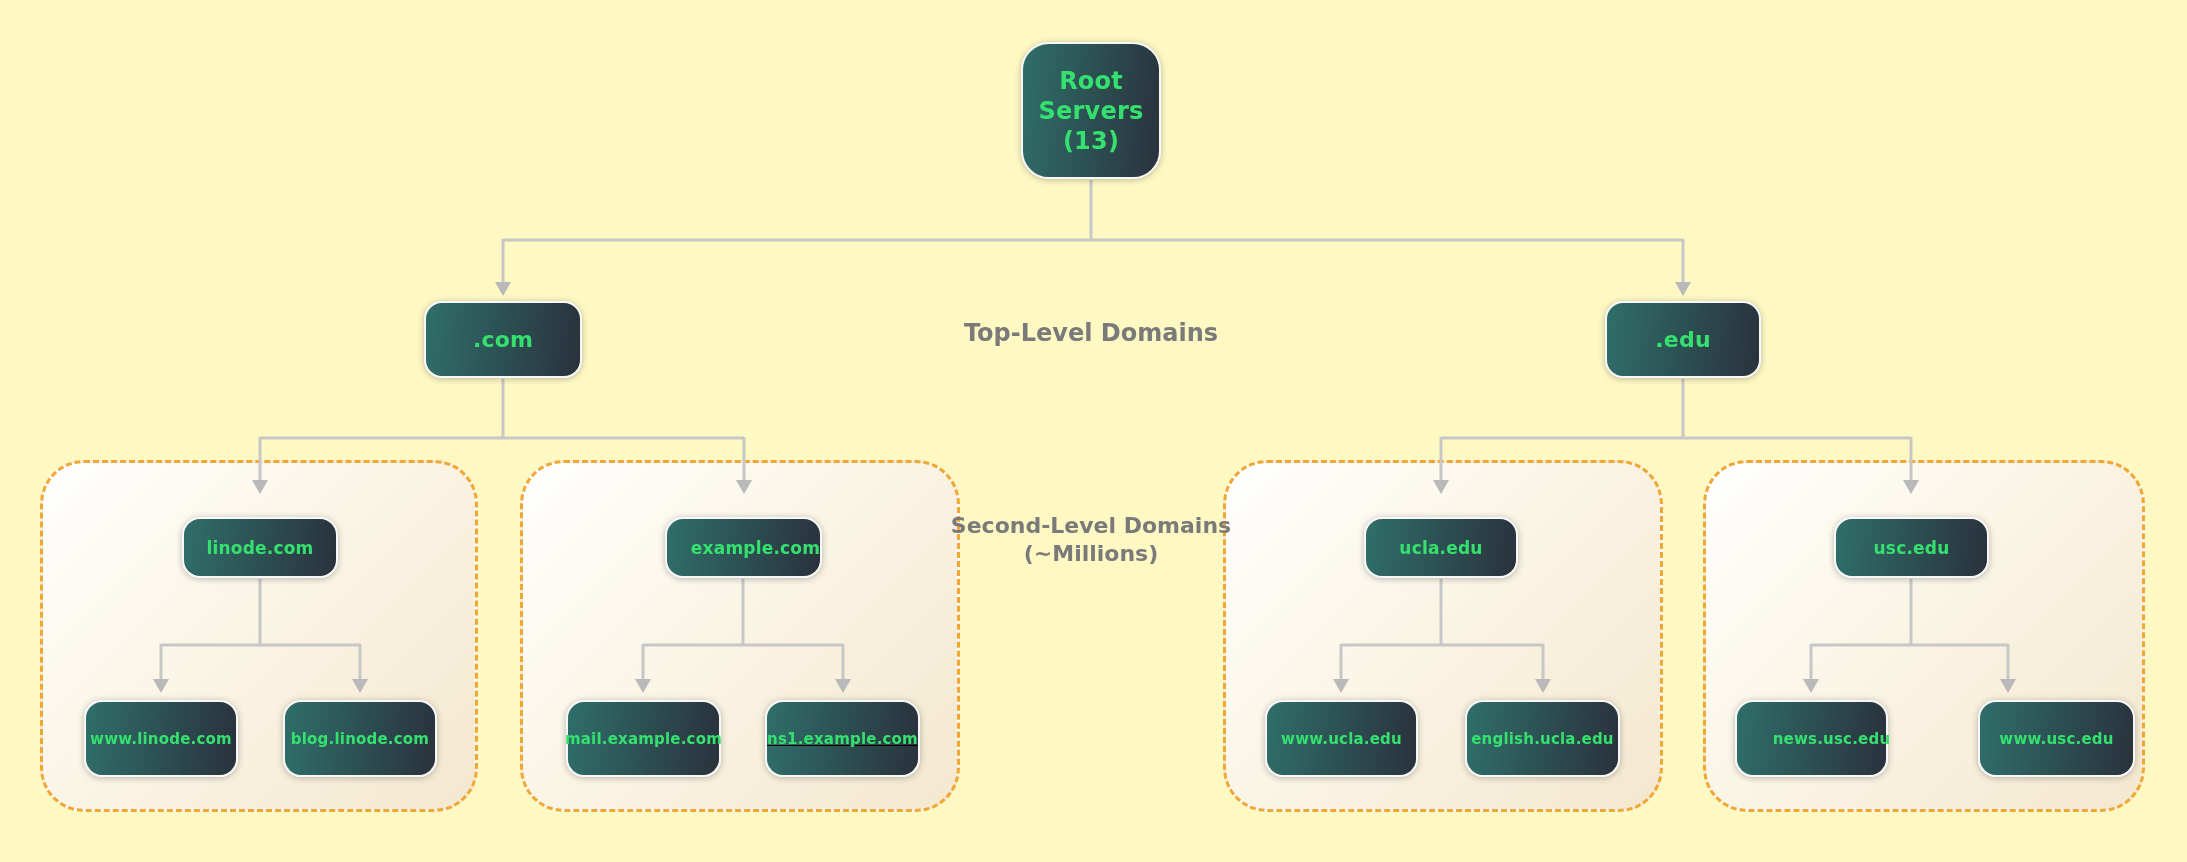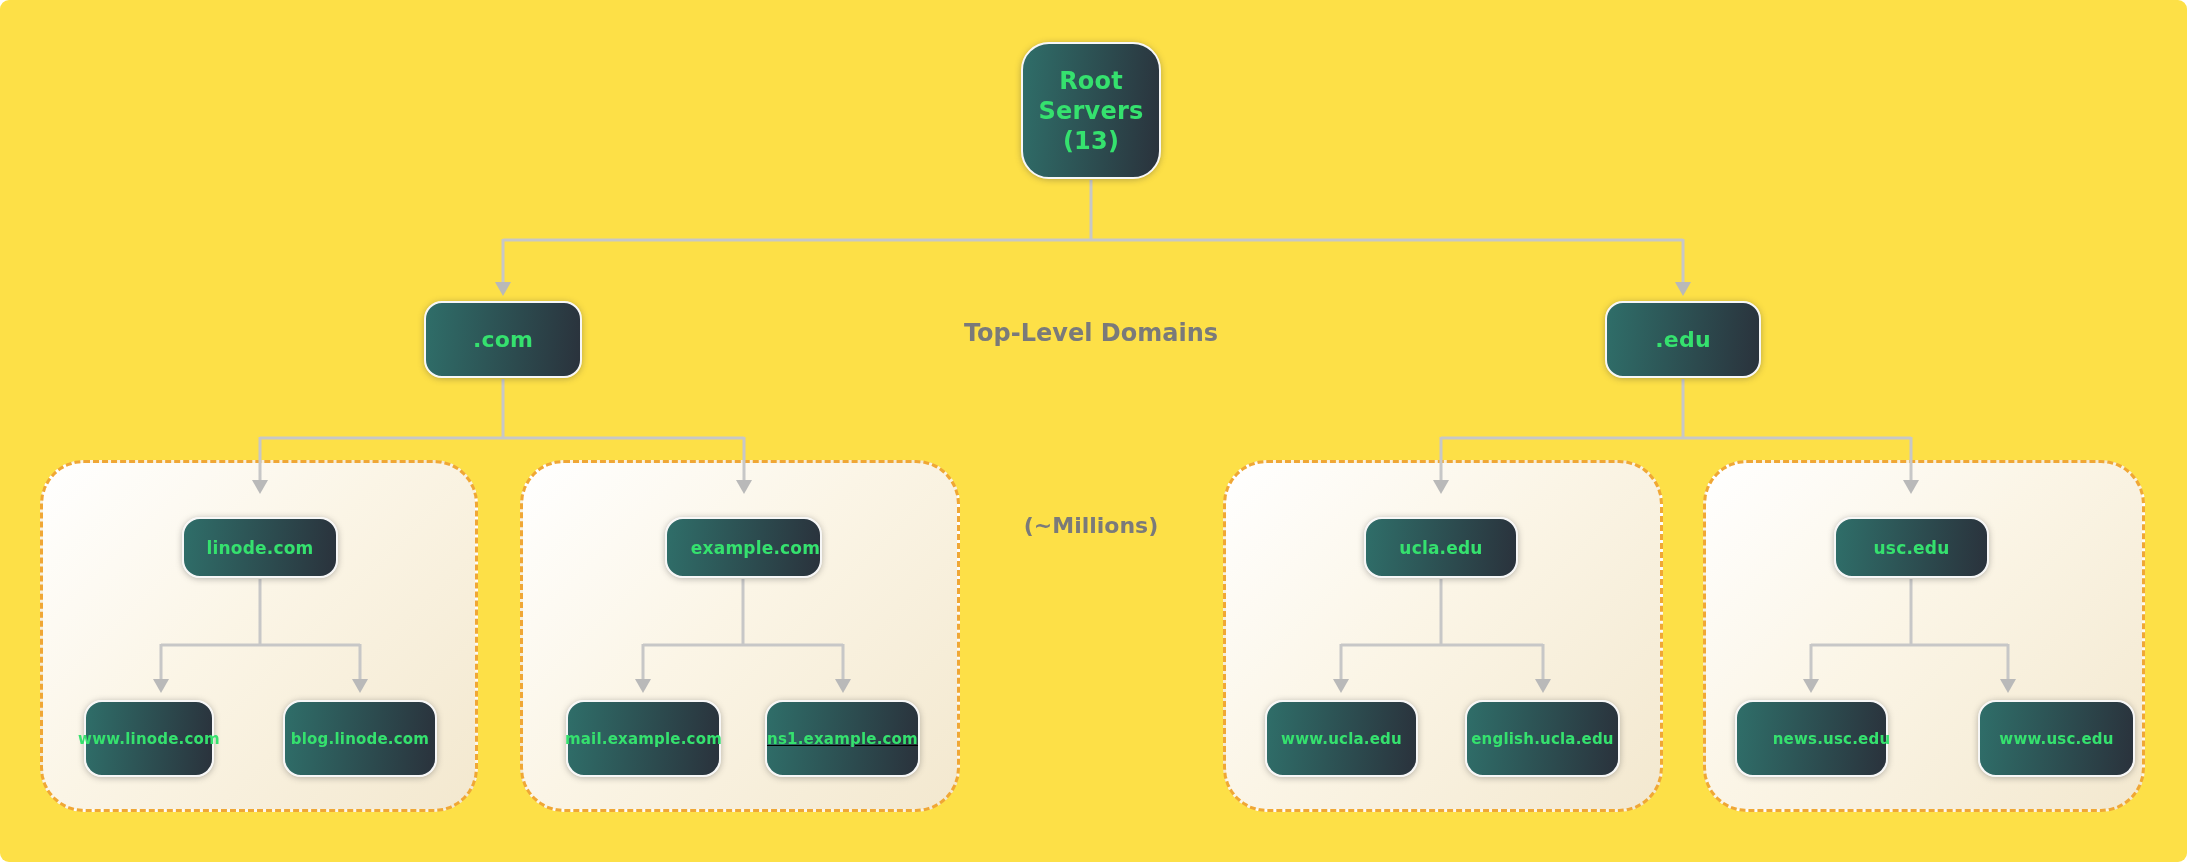--- a/index.html
+++ b/index.html
@@ -5,23 +5,22 @@
   html, body {
     margin: 0;
     padding: 0;
     background: #ffffff;
     font-family: "DejaVu Sans", "Liberation Sans", sans-serif;
   }
   .canvas {
     position: relative;
     width: 2187px;
     height: 862px;
-    background: #fde047;
+    background: #fef9c3;
     overflow: hidden;
-    border-radius: 9px;
   }
   svg.connectors {
     position: absolute;
     left: 0; top: 0;
     width: 2187px;
     height: 862px;
     z-index: 1;
   }
   .zone {
     position: absolute;
@@ -151,37 +150,38 @@
     <span class="node-label">.com</span>
   </div>
   <div class="node tld" style="left:1605px;width:156px;">
     <span class="node-label">.edu</span>
   </div>
 
   <div class="level-label tld-label">
     <div>Top-Level Domains</div>
   </div>
   <div class="level-label sld-label">
+    <div>Second-Level Domains</div>
     <div>(~Millions)</div>
   </div>
 
   <div class="node sld" style="left:182px;width:156px;">
     <span class="node-label">linode.com</span>
   </div>
   <div class="node sld" style="left:665px;width:157px;padding-left:24px;">
     <span class="node-label">example.com</span>
   </div>
   <div class="node sld" style="left:1364px;width:154px;">
     <span class="node-label">ucla.edu</span>
   </div>
   <div class="node sld" style="left:1834px;width:155px;">
     <span class="node-label">usc.edu</span>
   </div>
 
-  <div class="node third" style="left:84px;width:130px;">
+  <div class="node third" style="left:84px;width:154px;">
     <span class="node-label">www.linode.com</span>
   </div>
   <div class="node third" style="left:283px;width:154px;">
     <span class="node-label">blog.linode.com</span>
   </div>
   <div class="node third" style="left:566px;width:155px;">
     <span class="node-label">mail.example.com</span>
   </div>
   <div class="node third" style="left:765px;width:155px;text-decoration:underline;">
     <span class="node-label">ns1.example.com</span>

